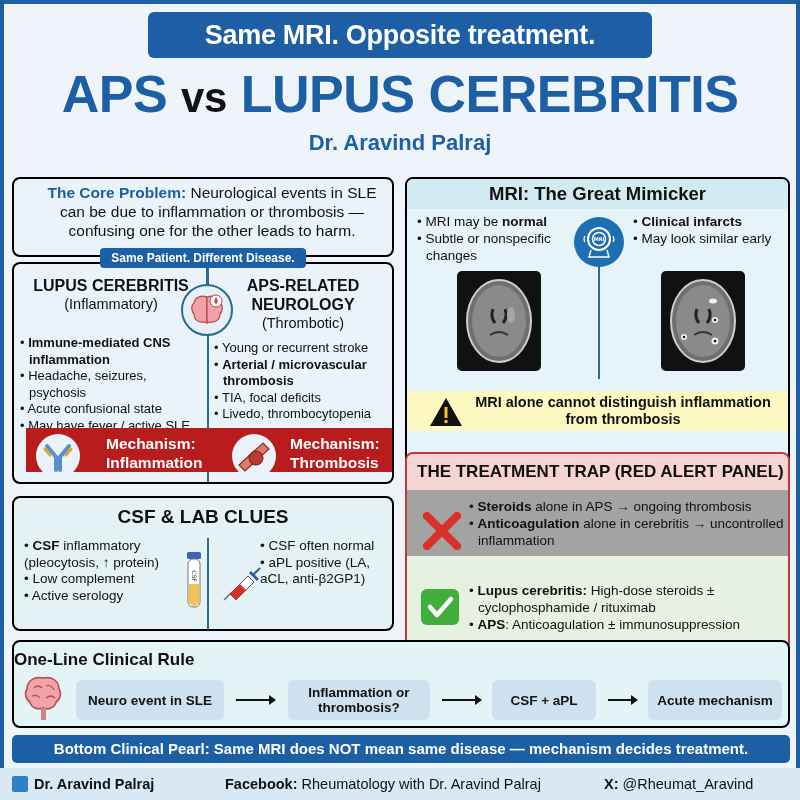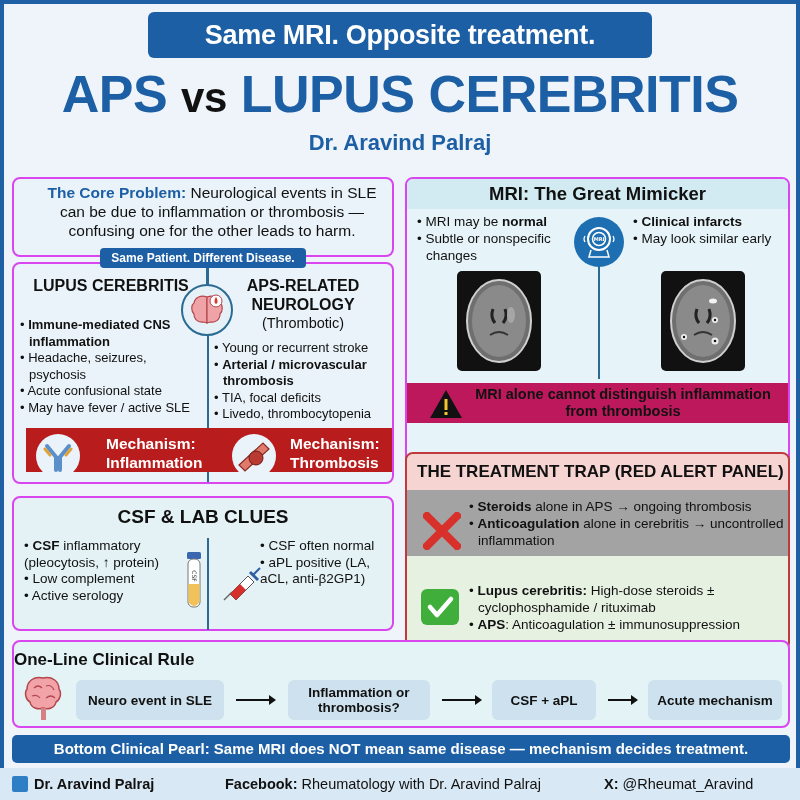--- a/index.html
+++ b/index.html
@@ -3,21 +3,21 @@
 <meta charset="utf-8">
 <style>
   * { box-sizing: border-box; margin: 0; padding: 0; }
   body { width: 800px; height: 800px; overflow: hidden; font-family: "Liberation Sans", sans-serif; background: #ffffff; }
   .frame { position: absolute; left: 0; top: 0; width: 800px; height: 800px; border: 4px solid #1f5fa3; border-bottom: none; background: #eef4fa; }
   .topbanner { position: absolute; left: 148px; top: 12px; width: 504px; height: 46px; background: #1d5fa4; border-radius: 6px; color: #fff; font-weight: bold; font-size: 27px; text-align: center; line-height: 46px; letter-spacing: -0.3px; }
   .maintitle { position: absolute; left: 0; top: 64px; width: 800px; text-align: center; font-weight: bold; font-size: 52px; color: #1d5fa4; letter-spacing: -0.5px; }
   .maintitle .vs { color: #111; font-size: 42px; }
   .author { position: absolute; left: 0; top: 130px; width: 800px; text-align: center; font-weight: bold; font-size: 22px; color: #1d5fa4; }
 
-  .panel { position: absolute; border: 2px solid #d946ef; border-radius: 8px; background: #eaf3f9; }
+  .panel { position: absolute; border: 2px solid #000000; border-radius: 8px; background: #eaf3f9; }
   .core { left: 12px; top: 177px; width: 382px; height: 80px; text-align: center; font-size: 15.5px; line-height: 19px; color: #111; padding: 4px 10px 0 28px; }
   .core b { color: #1d5fa4; }
   .samebadge { position: absolute; left: 100px; top: 248px; width: 206px; height: 20px; background: #1d5fa4; border-radius: 4px; color: #fff; font-weight: bold; font-size: 12px; text-align: center; line-height: 20px; z-index: 3; }
 
   .compare { left: 12px; top: 262px; width: 382px; height: 222px; overflow: hidden; background: #eaf3f9; }
   .compare .divider { position: absolute; left: 193px; top: 0; width: 2px; height: 220px; background: #2a6a93; }
   .col { position: absolute; top: 12px; }
   .col h3 { font-size: 16px; font-weight: bold; text-align: center; color: #111; line-height: 19px; }
   .col .sub { font-size: 14.5px; text-align: center; color: #111; line-height: 18px; }
   .col ul { list-style: none; margin-top: 10px; font-size: 13px; line-height: 16.5px; color: #111; }
@@ -35,21 +35,21 @@
   .csf li::before { content: "• "; }
 
   .mri { left: 405px; top: 177px; width: 385px; height: 300px; background: #e6f3f8; overflow: hidden; }
   .mri .hdr { height: 30px; background: #d2ebf2; text-align: center; font-weight: bold; font-size: 18.5px; line-height: 30px; color: #111; }
   .mri ul { list-style: none; position: absolute; font-size: 13.5px; line-height: 17px; color: #111; }
   .mri li { padding-left: 9px; text-indent: -9px; }
   .mri li::before { content: "• "; }
   .mri .vline { position: absolute; left: 191px; top: 80px; width: 2px; height: 120px; background: #2a6a93; }
   .mriicon { position: absolute; left: 167px; top: 38px; width: 50px; height: 50px; border-radius: 50%; background: #1d6fb1; display: flex; align-items: center; justify-content: center; }
   .scan { position: absolute; top: 92px; width: 84px; height: 100px; background: #111; border-radius: 5px; display: flex; align-items: center; justify-content: center; }
-  .warnbar { position: absolute; left: 0; top: 204px; width: 385px; height: 40px; background: #be185d; }
+  .warnbar { position: absolute; left: 0; top: 212px; width: 385px; height: 40px; background: #fef9c3; }
   .warnbar .txt { position: absolute; left: 56px; top: 3px; width: 320px; text-align: center; font-weight: bold; font-size: 14.5px; line-height: 17px; color: #111; }
 
   .trap { left: 405px; top: 452px; width: 385px; height: 199px; border-color: #c0393b; background: #a3a3a3; overflow: hidden; }
   .trap .hdr { height: 36px; background: #f6d4d2; font-weight: bold; font-size: 17px; line-height: 36px; padding-left: 10px; color: #111; }
   .trap .good { position: absolute; left: 0; top: 102px; width: 385px; height: 97px; background: #e6f1e2; }
   .trap ul { list-style: none; position: absolute; font-size: 13.5px; line-height: 17px; color: #111; }
   .trap li { padding-left: 9px; text-indent: -9px; }
   .trap li::before { content: "• "; }
 
   .rule { left: 12px; top: 640px; width: 778px; height: 88px; background: #e3f3f6; }
@@ -77,20 +77,21 @@
 
 <div class="panel core">
   <b>The Core Problem:</b><span> Neurological events in SLE can be due to inflammation or thrombosis — confusing one for the other leads to harm.</span>
 </div>
 <div class="samebadge">Same Patient. Different Disease.</div>
 
 <div class="panel compare">
   <div class="divider"></div>
   <div class="col" style="left:6px;width:182px;">
     <h3>LUPUS CEREBRITIS</h3>
+    <div class="sub">(Inflammatory)</div>
     <ul style="margin-top:22px;">
       <li><b>Immune-mediated CNS inflammation</b></li>
       <li>Headache, seizures, psychosis</li>
       <li>Acute confusional state</li>
       <li>May have fever / active SLE</li>
     </ul>
   </div>
   <div class="brainicon">
     <svg width="36" height="34" viewBox="0 0 36 34">
       <path d="M18 4 C12 2 6 4 5 10 C2 12 2 18 5 21 C5 27 10 30 15 29 L18 30 Z" fill="#f0a3a6" stroke="#b3474d" stroke-width="1.2"></path>

